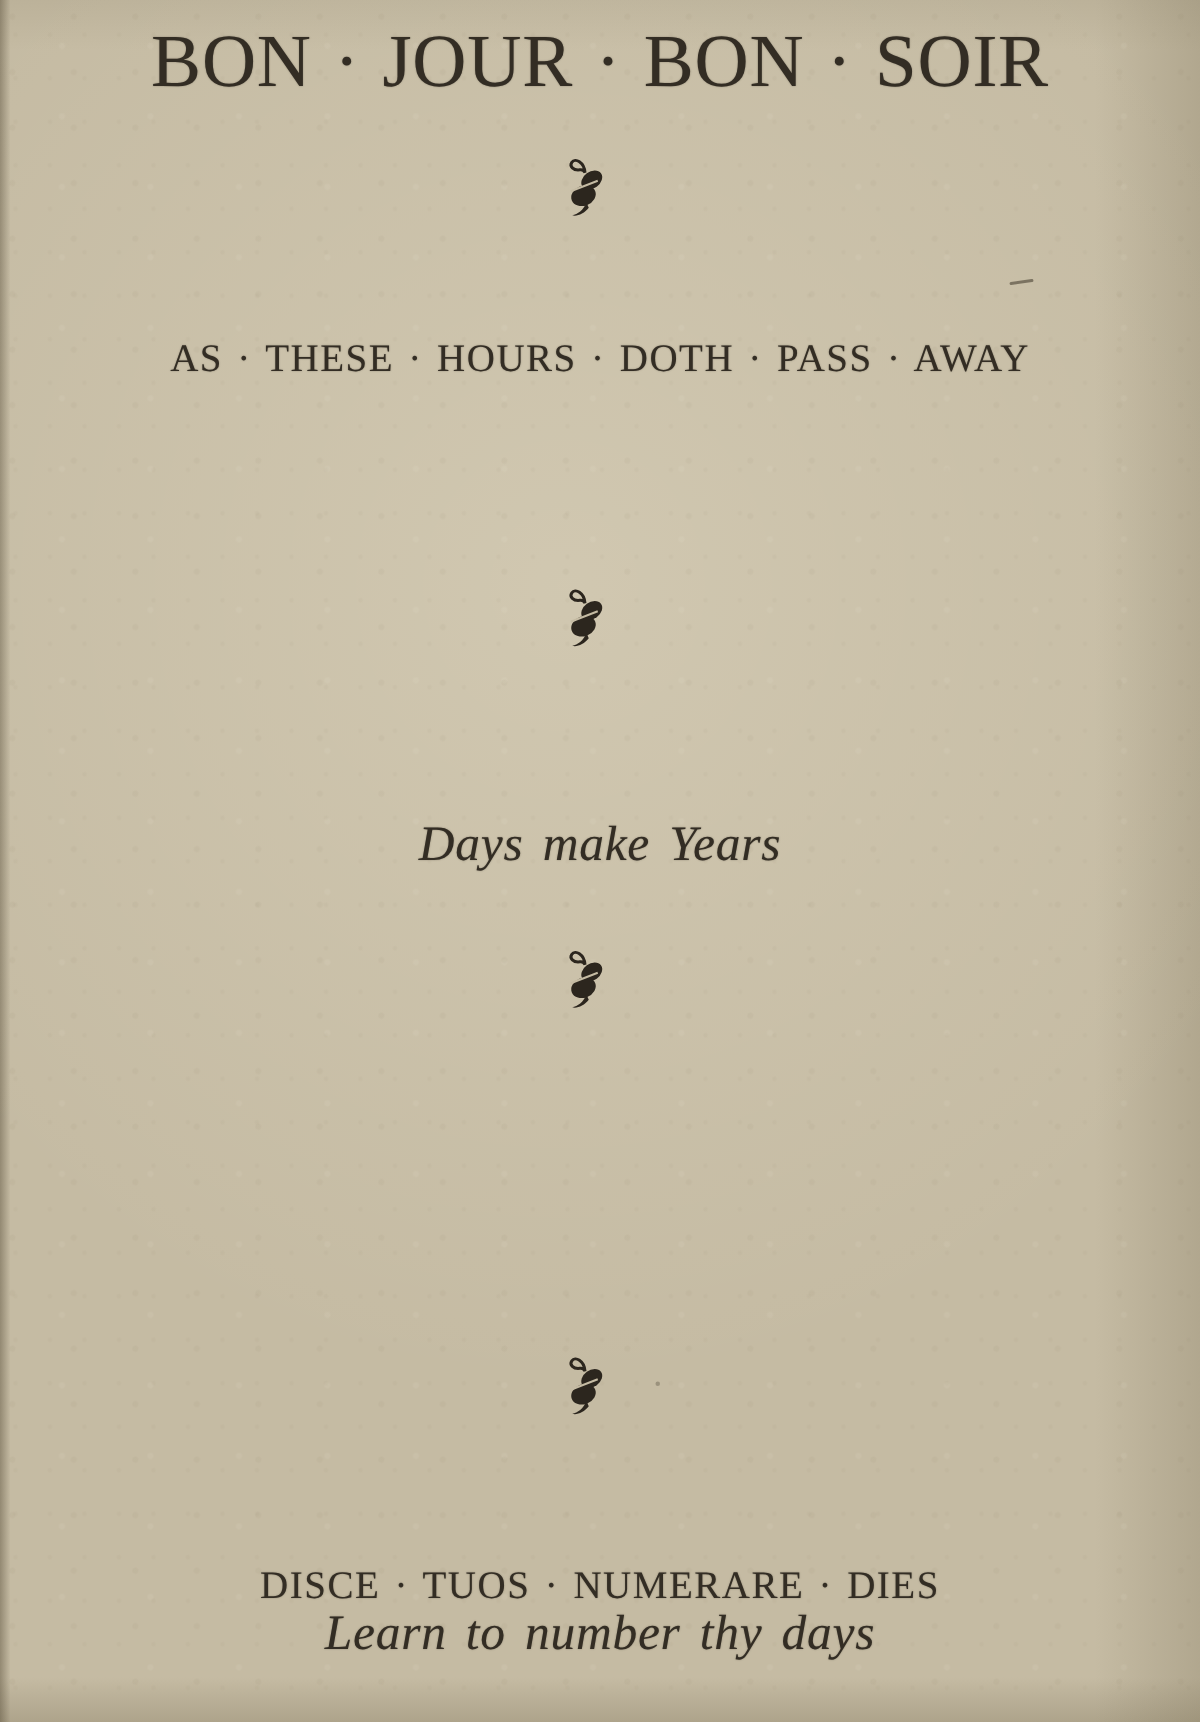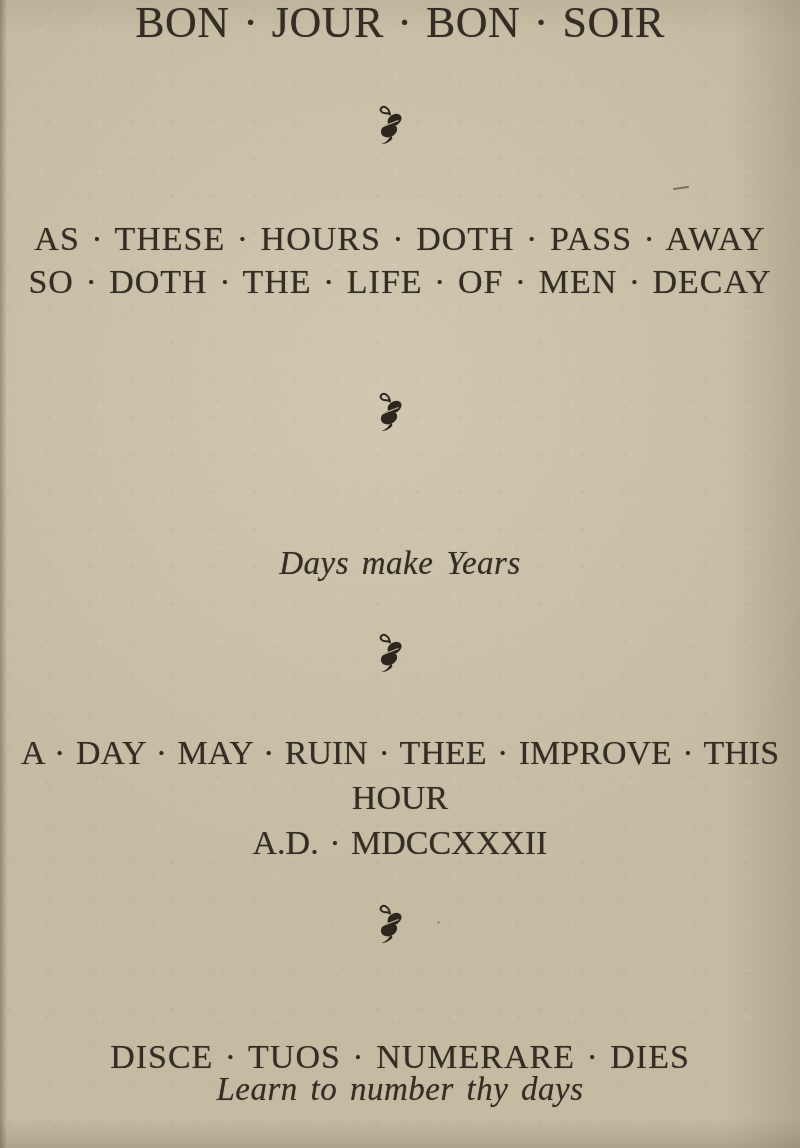--- a/index.html
+++ b/index.html
@@ -25,22 +25,22 @@
       radial-gradient(circle at 20% 30%, rgba(118,104,76,0.055) 0 1.5px, transparent 2.6px),
       radial-gradient(circle at 70% 65%, rgba(255,252,240,0.065) 0 1.5px, transparent 2.6px),
       radial-gradient(circle at 45% 80%, rgba(118,104,76,0.045) 0 1px, transparent 2px);
     background-size: 41px 37px, 59px 47px, 23px 29px;
   }
   .caps, .ital {
     position: absolute; left: 0; right: 0;
     text-align: center; white-space: nowrap;
     text-shadow: 0 0 1px rgba(51,45,36,0.5);
   }
-  .caps { font-size: 34px; letter-spacing: 1px; word-spacing: 2px; line-height: 43px; }
-  .title-line { top: 1px; font-size: 44px; letter-spacing: 0.5px; line-height: 44px; }
+  .caps { font-size: 26px; letter-spacing: 1px; word-spacing: 2px; line-height: 43px; }
+  .title-line { top: 18px; font-size: 50px; letter-spacing: 0.5px; line-height: 44px; }
   .block-hours { top: 217px; }
   .line-disponit { top: 492px; }
   .ital { font-style: italic; font-size: 33px; letter-spacing: 0.5px; word-spacing: 4px; line-height: 40px; }
   .ital-days { top: 543px; }
   .block-day { top: 730px; line-height: 45px; letter-spacing: 0; }
   .line-disce { top: 1015px; margin-top: 20px; }
   .ital-learn { top: 1069px; }
   .orn { position: absolute; left: 377px; width: 30px; height: 46px; }
   .orn-1 { top: 104px; }
   .orn-2 { top: 391px; }
@@ -68,21 +68,20 @@
       <path d="M13 11 C12.5 4 6.5 1 4.2 4.2 C2.4 6.8 5.2 9.8 9.6 9.2 C11.2 9 12.4 9.8 13 11 Z" fill="none" stroke="#2c261e" stroke-width="2"></path>
       <ellipse cx="17.5" cy="16" rx="7.6" ry="5.6" transform="rotate(-36 17.5 16)" fill="#2c261e"></ellipse>
       <ellipse cx="12" cy="26.5" rx="8.4" ry="6.6" transform="rotate(-22 12 26.5)" fill="#2c261e"></ellipse>
       <path d="M14 31 C12 36 8 39 4.5 39.5 C7.5 40.5 12.5 38.5 15.5 34.5 Z" fill="#2c261e"></path>
       <line x1="3.5" y1="23.5" x2="21.5" y2="16.5" stroke="#c5bba3" stroke-width="1.3"></line>
     </svg>
   </div>
 
   <div class="caps block-hours">
     <div>AS · THESE · HOURS · DOTH · PASS · AWAY</div>
-    <div>SO · DOTH · THE · LIFE · OF · MEN · DECAY</div>
   </div>
 
   <div class="orn orn-2">
     <svg width="30" height="46" viewBox="0 0 30 46">
       <path d="M13 11 C12.5 4 6.5 1 4.2 4.2 C2.4 6.8 5.2 9.8 9.6 9.2 C11.2 9 12.4 9.8 13 11 Z" fill="none" stroke="#2c261e" stroke-width="2"></path>
       <ellipse cx="17.5" cy="16" rx="7.6" ry="5.6" transform="rotate(-36 17.5 16)" fill="#2c261e"></ellipse>
       <ellipse cx="12" cy="26.5" rx="8.4" ry="6.6" transform="rotate(-22 12 26.5)" fill="#2c261e"></ellipse>
       <path d="M14 31 C12 36 8 39 4.5 39.5 C7.5 40.5 12.5 38.5 15.5 34.5 Z" fill="#2c261e"></path>
       <line x1="3.5" y1="23.5" x2="21.5" y2="16.5" stroke="#c5bba3" stroke-width="1.3"></line>
     </svg>
@@ -93,25 +92,20 @@
   <div class="orn orn-3">
     <svg width="30" height="46" viewBox="0 0 30 46">
       <path d="M13 11 C12.5 4 6.5 1 4.2 4.2 C2.4 6.8 5.2 9.8 9.6 9.2 C11.2 9 12.4 9.8 13 11 Z" fill="none" stroke="#2c261e" stroke-width="2"></path>
       <ellipse cx="17.5" cy="16" rx="7.6" ry="5.6" transform="rotate(-36 17.5 16)" fill="#2c261e"></ellipse>
       <ellipse cx="12" cy="26.5" rx="8.4" ry="6.6" transform="rotate(-22 12 26.5)" fill="#2c261e"></ellipse>
       <path d="M14 31 C12 36 8 39 4.5 39.5 C7.5 40.5 12.5 38.5 15.5 34.5 Z" fill="#2c261e"></path>
       <line x1="3.5" y1="23.5" x2="21.5" y2="16.5" stroke="#c5bba3" stroke-width="1.3"></line>
     </svg>
   </div>
 
-  <div class="caps block-day">
-    <div>A · DAY · MAY · RUIN · THEE · IMPROVE · THIS</div>
-    <div>HOUR</div>
-    <div>A.D. · MDCCXXXII</div>
-  </div>
 
   <div class="orn orn-4">
     <svg width="30" height="46" viewBox="0 0 30 46">
       <path d="M13 11 C12.5 4 6.5 1 4.2 4.2 C2.4 6.8 5.2 9.8 9.6 9.2 C11.2 9 12.4 9.8 13 11 Z" fill="none" stroke="#2c261e" stroke-width="2"></path>
       <ellipse cx="17.5" cy="16" rx="7.6" ry="5.6" transform="rotate(-36 17.5 16)" fill="#2c261e"></ellipse>
       <ellipse cx="12" cy="26.5" rx="8.4" ry="6.6" transform="rotate(-22 12 26.5)" fill="#2c261e"></ellipse>
       <path d="M14 31 C12 36 8 39 4.5 39.5 C7.5 40.5 12.5 38.5 15.5 34.5 Z" fill="#2c261e"></path>
       <line x1="3.5" y1="23.5" x2="21.5" y2="16.5" stroke="#c5bba3" stroke-width="1.3"></line>
     </svg>
   </div>

